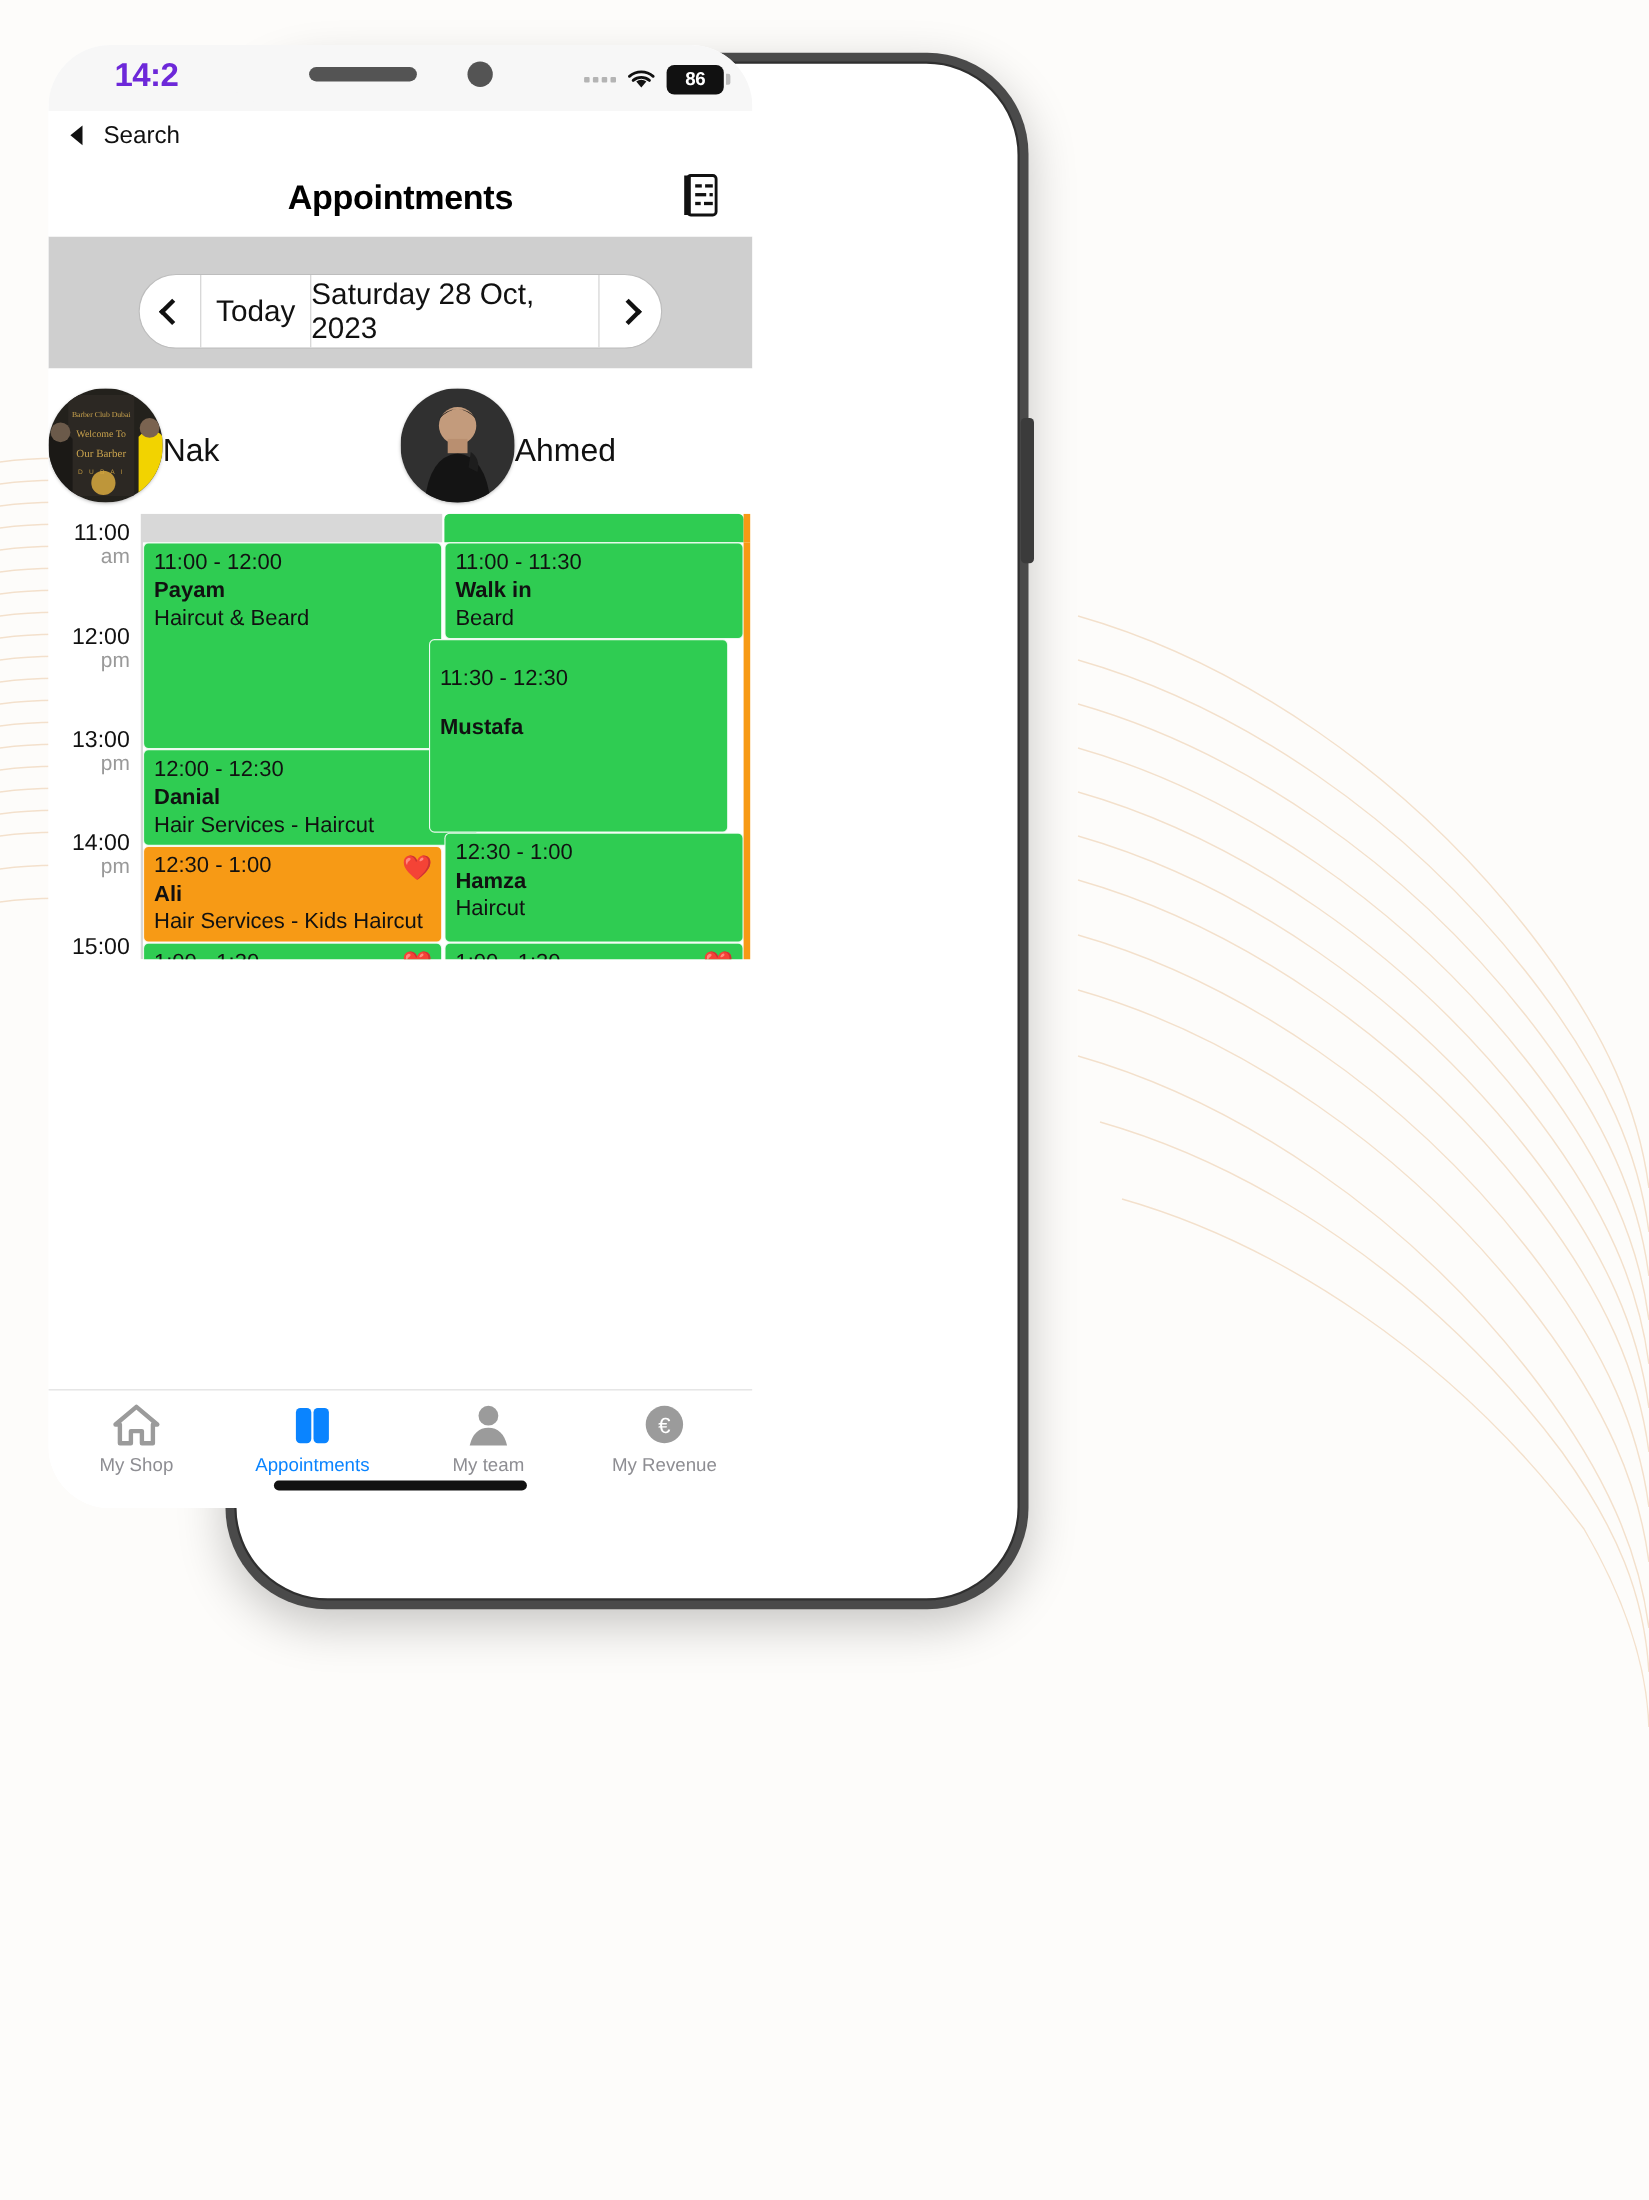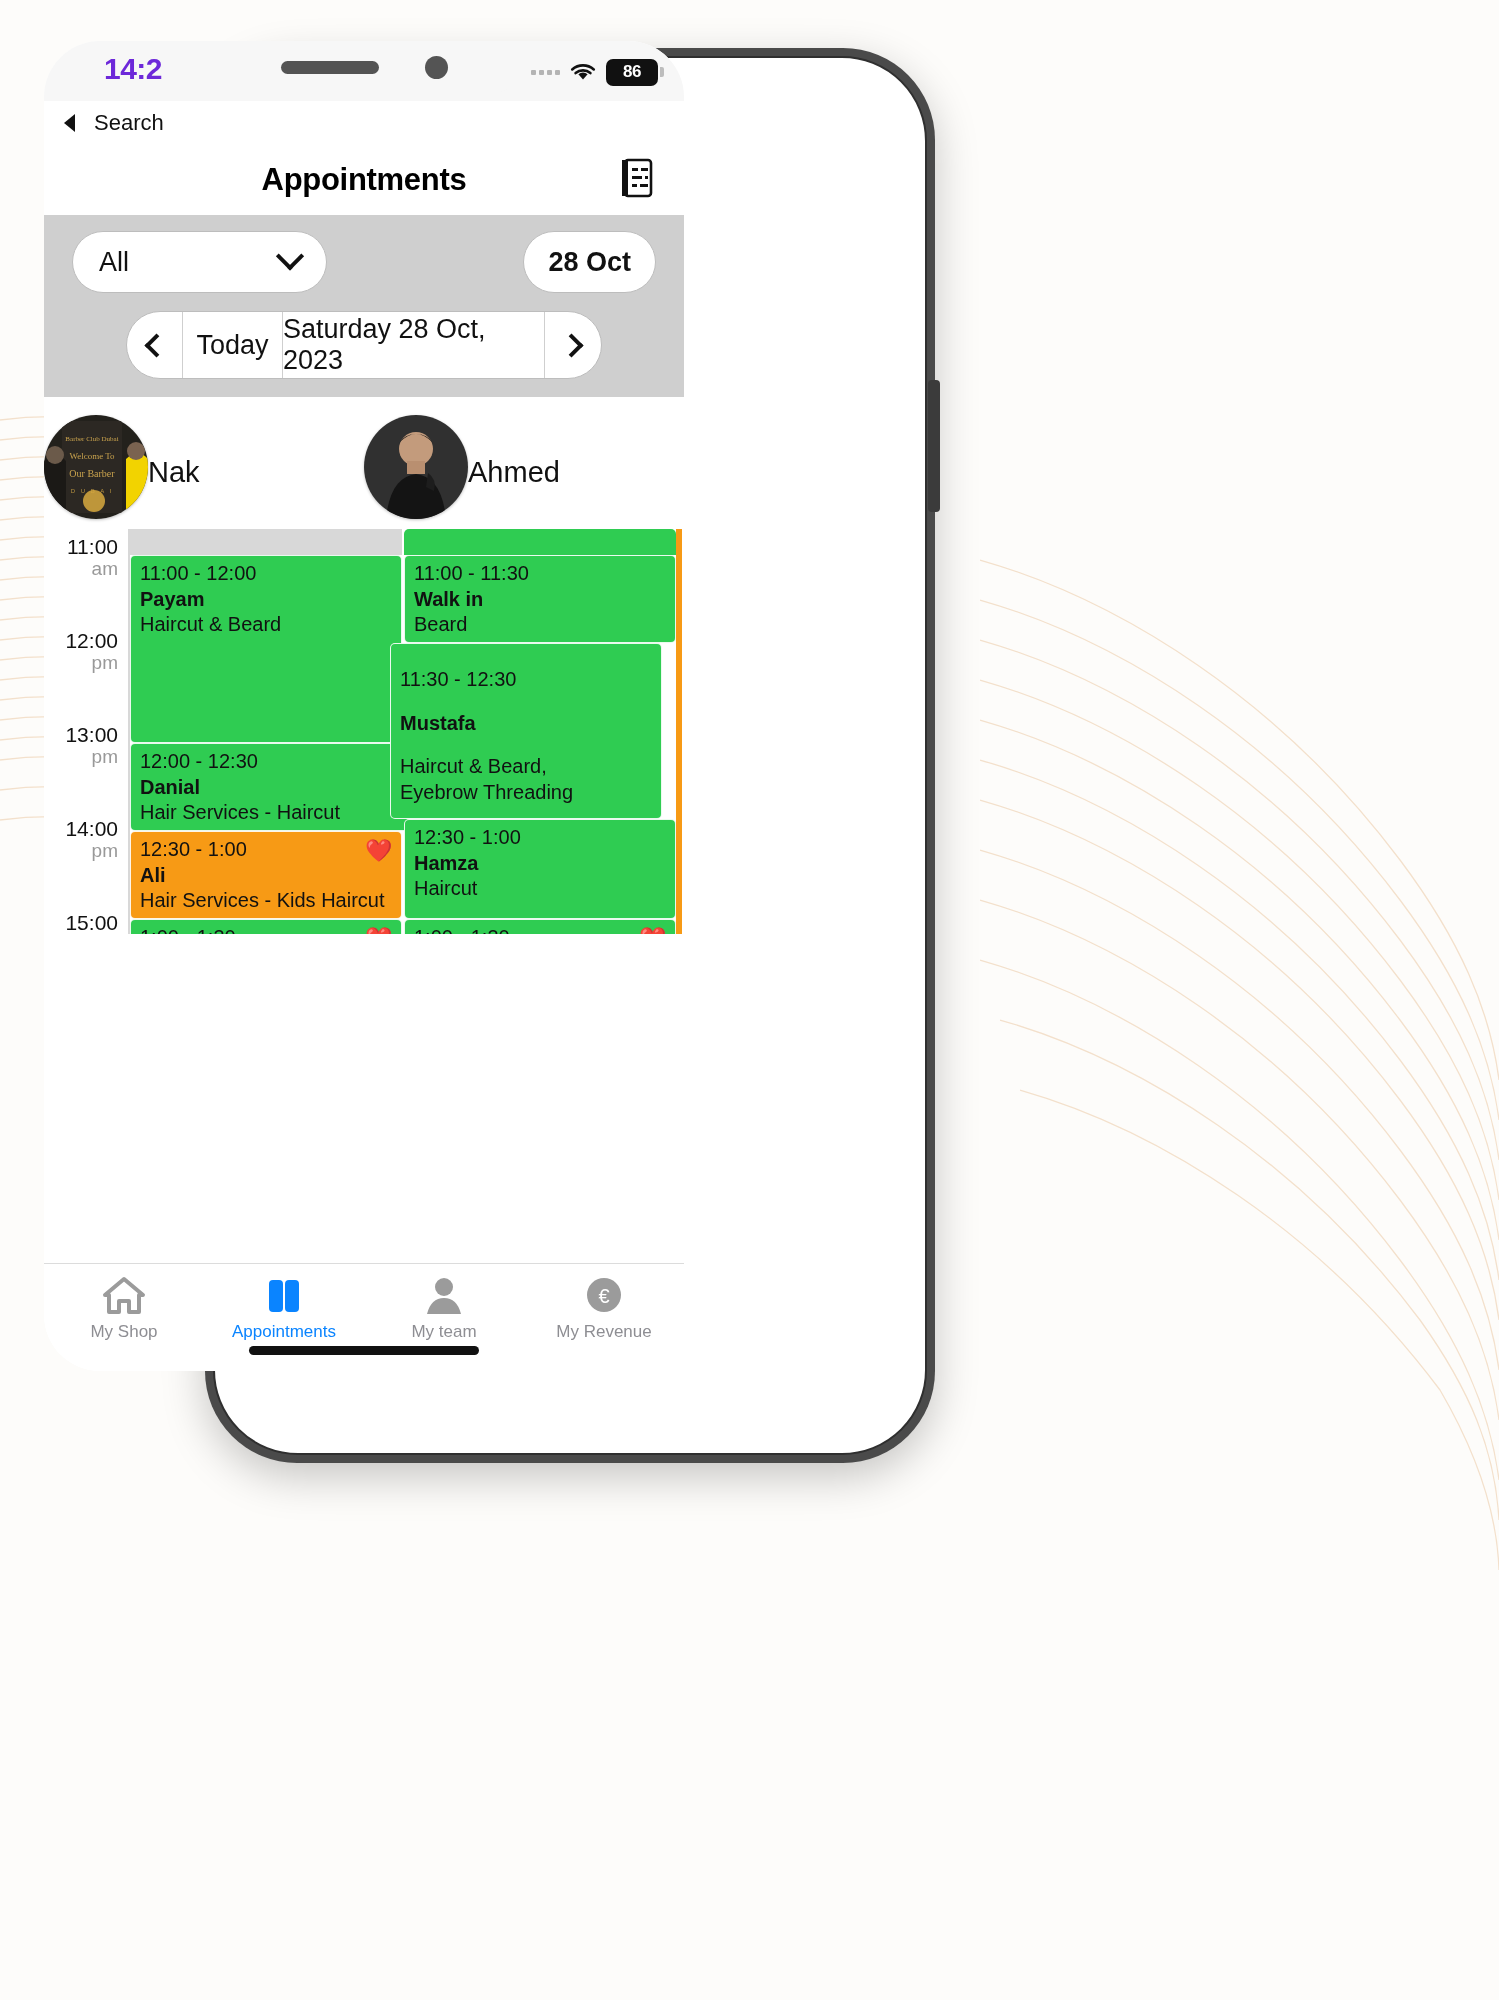--- a/index.html
+++ b/index.html
@@ -250,29 +250,20 @@
           <rect x="23" y="11" width="7" height="3" fill="#111"></rect>
           <rect x="14" y="19" width="10" height="3" fill="#111"></rect>
           <rect x="27" y="19" width="3" height="3" fill="#111"></rect>
           <rect x="14" y="27" width="5" height="3" fill="#111"></rect>
           <rect x="22" y="27" width="8" height="3" fill="#111"></rect>
         </svg>
       </div>
     </div>
 
     <div class="filterbar">
-      <div class="row1">
-        <div class="select-pill">
-          <span>All</span>
-          <span class="chev-d"></span>
-        </div>
-        <div class="date-pill">
-          <span>28 Oct</span>
-        </div>
-      </div>
       <div class="row2">
         <div class="seg">
           <div class="seg-btn seg-arrow">
             <span class="chev-l"></span>
           </div>
           <div class="seg-btn seg-today">
             <span>Today</span>
           </div>
           <div class="seg-btn seg-date">
             <span>Saturday 28 Oct, 2023</span>
@@ -376,22 +367,20 @@
 
         <div class="evt" style="left:274px; top:26px; width:272px; height:88px; background:#2fcc52;">
           <div class="t">11:00 - 11:30</div>
           <div class="n">Walk in</div>
           <div class="s">Beard</div>
         </div>
 
         <div class="evt" style="left:260px; top:114px; width:272px; height:176px; background:#2fcc52; white-space:pre-line;">
           <div class="t">11:30 - 12:30</div>
           <div class="n">Mustafa</div>
-          <div class="s" style="white-space:pre-line;">Haircut &amp; Beard,
-Eyebrow Threading</div>
         </div>
 
         <div class="evt" style="left:274px; top:290px; width:272px; height:100px; background:#2fcc52;">
           <div class="t">12:30 - 1:00</div>
           <div class="n">Hamza</div>
           <div class="s">Haircut</div>
         </div>
 
         <div class="evt" style="left:274px; top:390px; width:272px; height:88px; background:#2fcc52;">
           <div class="t">1:00 - 1:30</div>

